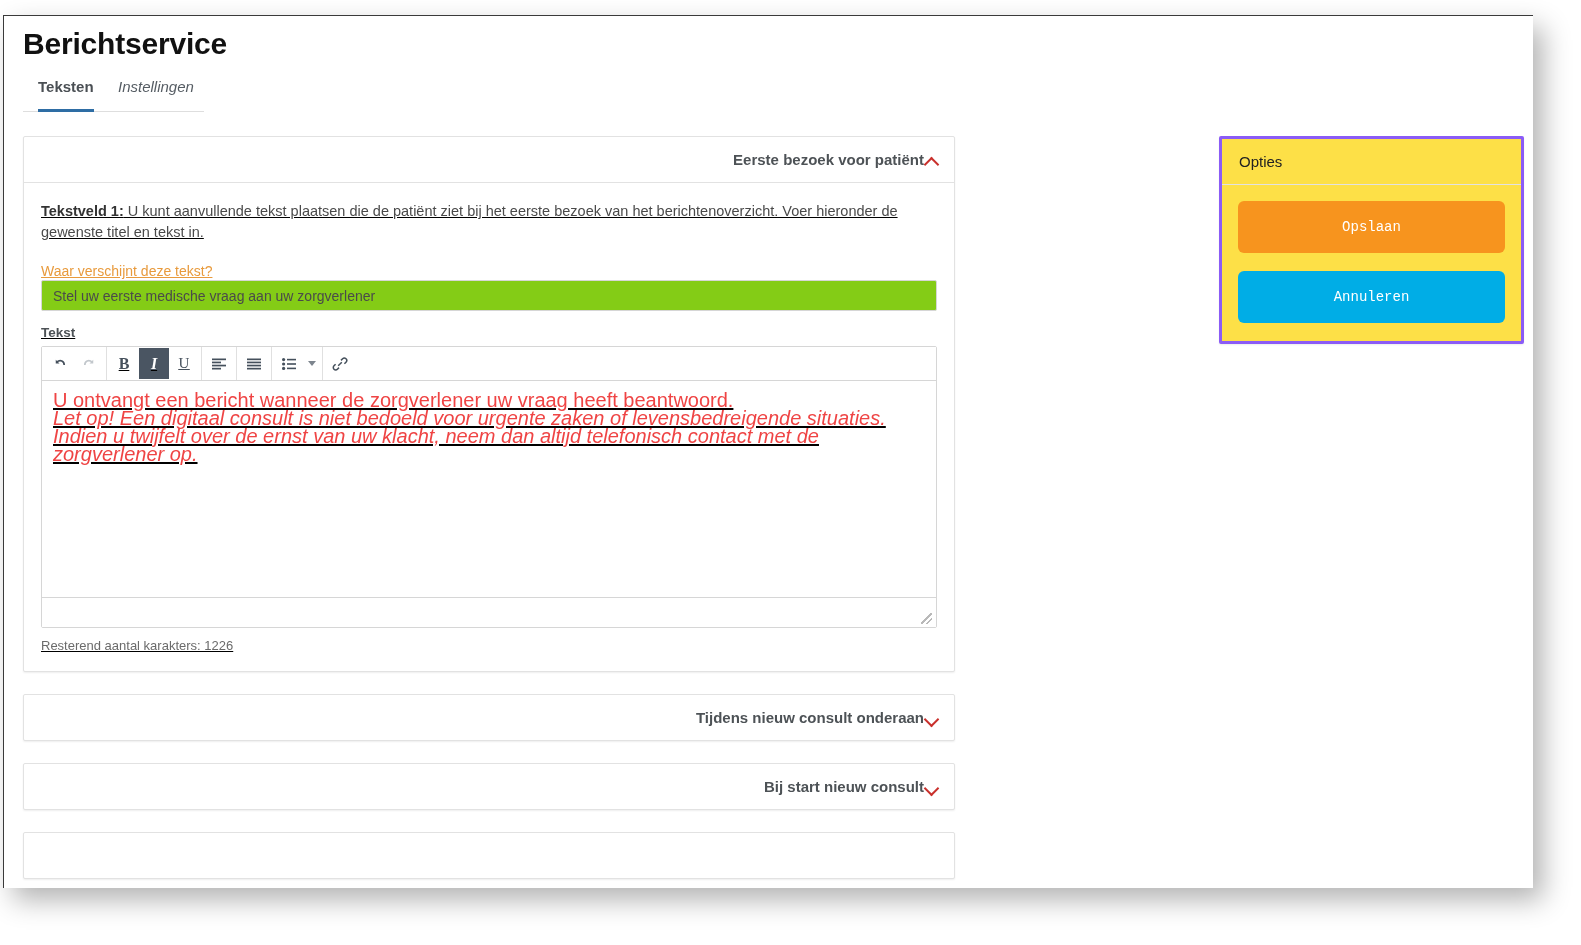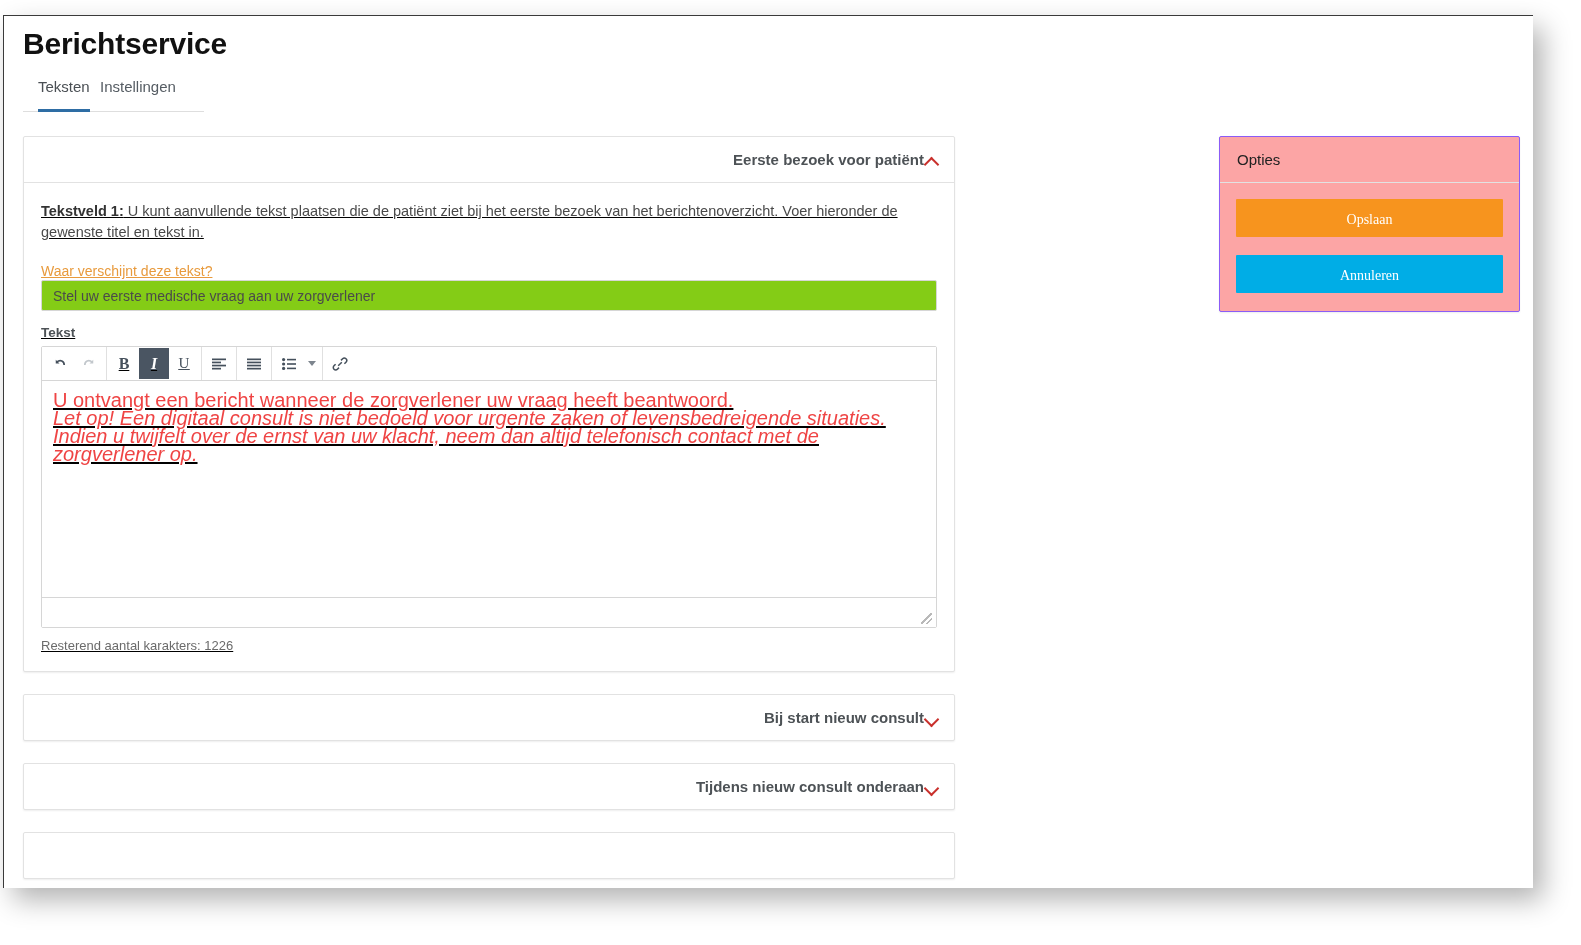--- a/index.html
+++ b/index.html
@@ -62,23 +62,24 @@
     position: absolute;
     top: 16px;
     font-size: 15px;
     color: #555c63;
     padding-bottom: 14px;
     cursor: pointer;
   }
   .tab.active {
     color: #4a4f54;
     border-bottom: 3px solid #2e6da4;
+    font-weight: bold;
   }
   .tab-teksten { left: 15px; }
-  .tab-instellingen { left: 77px; }
+  .tab-instellingen { left: 95px; font-style: italic; }
 
   
   .main-col {
     position: absolute;
     left: 19px;
     top: 120px;
     width: 932px;
   }
 
   .panel {
@@ -250,47 +251,47 @@
     font-size: 13px;
     color: #6b6b6b;
   }
 
   
   .opt-panel {
     position: absolute;
     left: 1215px;
     top: 120px;
     width: 299px;
-    border: 1px solid #8b5cf6;
-    background: #fca5a5;
+    border: 3px solid #8b5cf6;
+    background: #fde047;
     box-shadow: 0 1px 2px rgba(0,0,0,0.07);
     border-radius: 2px;
   }
   .opt-header {
     height: 45px;
     display: flex;
     align-items: center;
     padding-left: 17px;
     border-bottom: 1px solid #e2e2e2;
     font-size: 15px;
     color: #222222;
   }
   .opt-body { padding: 16px 16px 18px 16px; }
   .btn {
     display: block;
     width: 100%;
-    height: 38px;
+    height: 52px;
     line-height: 39px;
     text-align: center;
     color: #ffffff;
     font-size: 14px;
     border: none;
     cursor: pointer;
-    font-family: Liberation Serif, serif;
-    border-radius: 1px;
+    font-family: Liberation Mono, monospace;
+    border-radius: 6px;
   }
   .btn-save { background: #f7941e; margin-bottom: 18px; }
   .btn-cancel { background: #00ade6; }
 </style>
 </head>
 <body>
 
 <div class="page-sheet">
  <div class="page-inner">
 
@@ -406,28 +407,28 @@
             <div class="resize-grip"></div>
           </div>
         </div>
 
         <div class="char-count">Resterend aantal karakters: 1226</div>
       </div>
     </div>
 
     <div class="panel">
       <div class="panel-header">
-        <span class="panel-title">Bij start nieuw consult</span>
+        <span class="panel-title">Tijdens nieuw consult onderaan</span>
         <span class="chev"></span>
       </div>
     </div>
 
     <div class="panel">
       <div class="panel-header">
-        <span class="panel-title">Tijdens nieuw consult onderaan</span>
+        <span class="panel-title">Bij start nieuw consult</span>
         <span class="chev"></span>
       </div>
     </div>
 
     <div class="panel">
       <div class="panel-header">
         
         
       </div>
     </div>

